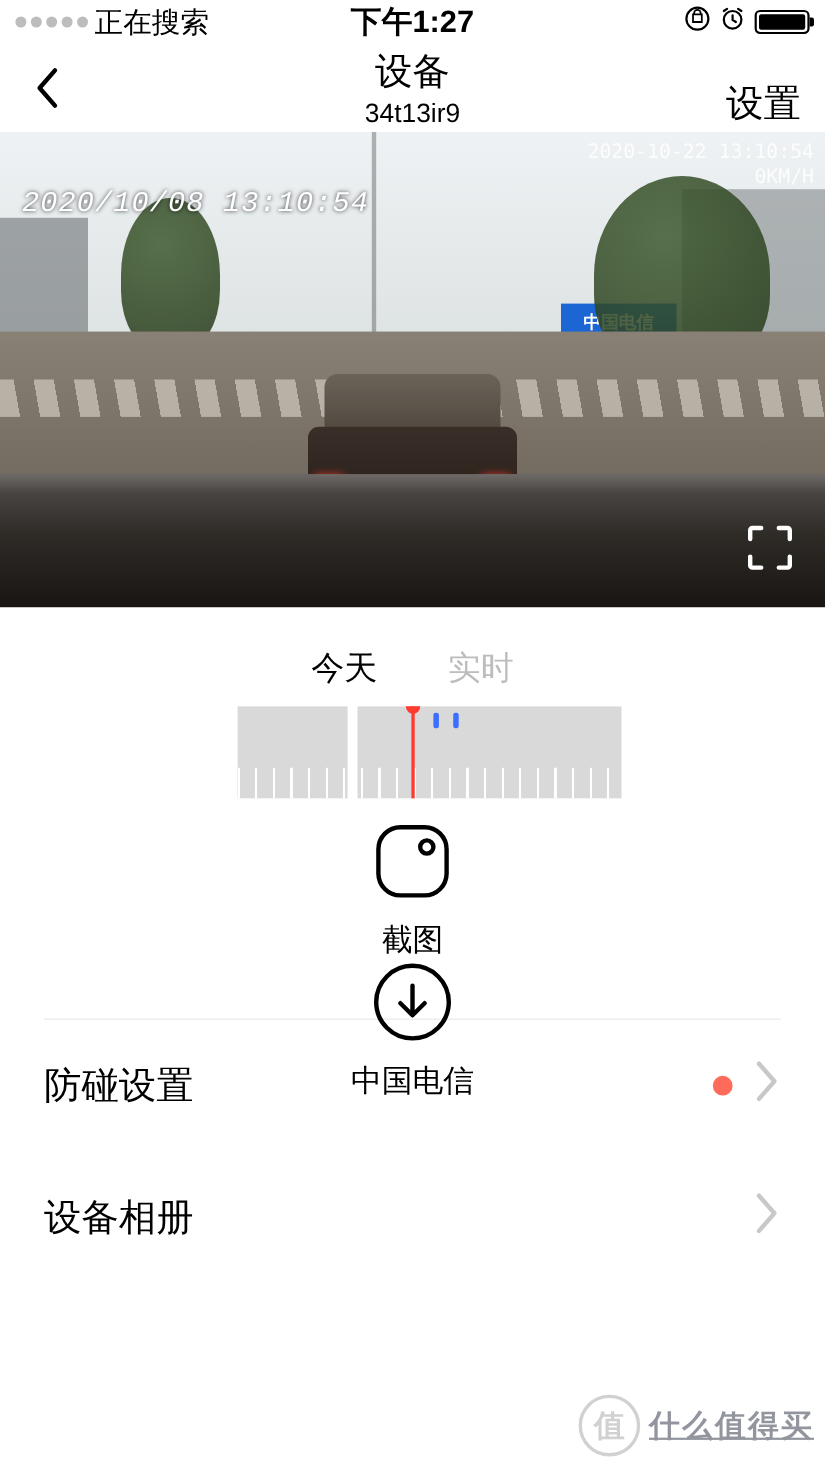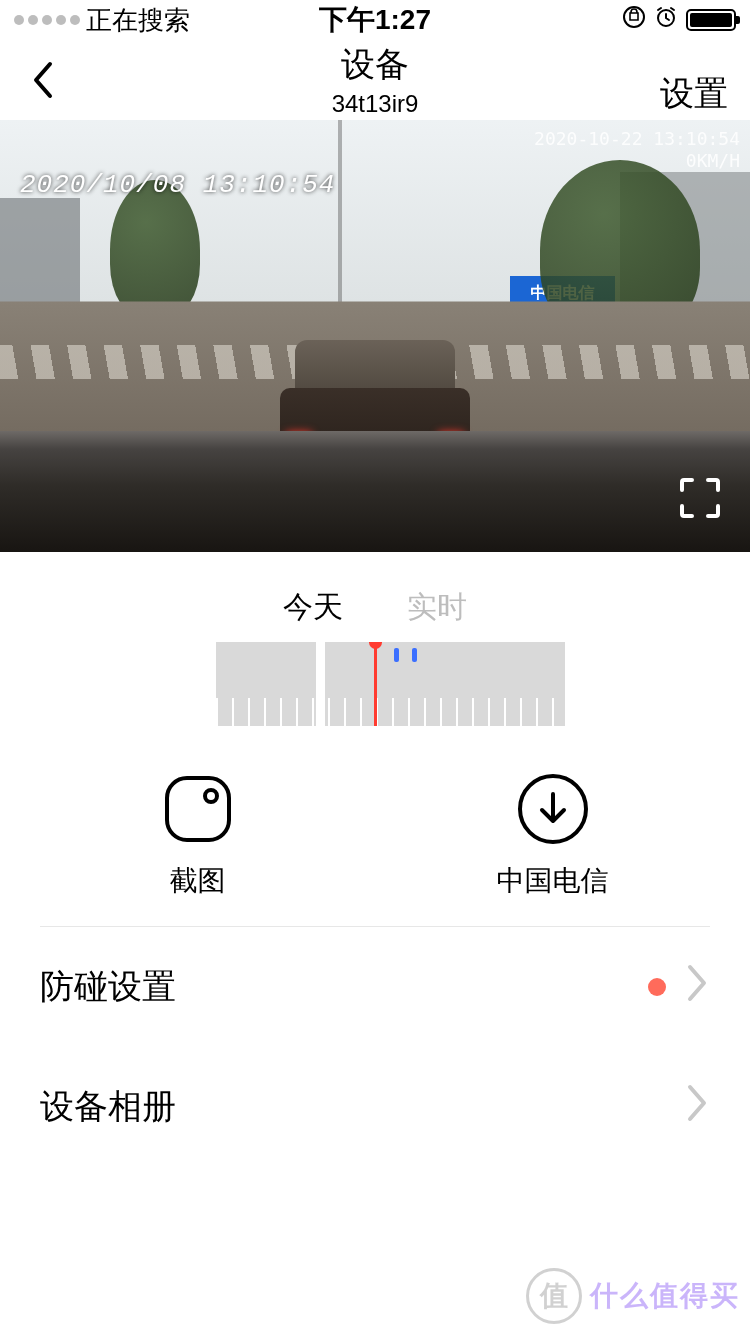--- a/index.html
+++ b/index.html
@@ -104,35 +104,35 @@
   .timeline-block { position:absolute; top:0; bottom:0; background:#d9d9d9;}
   .tb1 { left:216px; width:100px;} .tb2 { left:325px; width:240px;}
   .timeline-ticks { position:absolute; bottom:0; left:216px; right:185px; height:28px;
     background: repeating-linear-gradient(to right, #fff 0 2px, transparent 2px 16px);}
   .timeline-marker { position:absolute; top:0; bottom:0; left:374px; width:3px; background:#ff3b30;}
   .timeline-marker::before { content:""; position:absolute; top:-6px; left:-5px; width:13px; height:13px; background:#ff3b30; border-radius:50%;}
   .event-dot { position:absolute; top:6px; width:5px; height:14px; border-radius:2px;}
   .ed1 { left:394px; background:#3b6fff;} .ed2 { left:412px; background:#3b6fff;}
 
   
-  .actions { height:180px; display:flex; align-items:center; justify-content:space-around; padding:0 20px; margin-top:20px;}
+  .actions { height:180px; display:flex; align-items:center; justify-content:space-around; padding:0 20px; margin-top:20px;flex-direction:column;}
   .action { display:flex; flex-direction:column; align-items:center; gap:16px; width:300px;}
   .action-icon { width:74px; height:74px; display:flex; align-items:center; justify-content:center;}
   .action-label { font-size:28px; color:#000;}
   .divider { height:1px; background:#e7e7e7; margin:0 40px;}
   
   .menu-row { height:120px; display:flex; align-items:center; justify-content:space-between;
     padding:0 40px; font-size:34px;}
   .menu-right { display:flex; align-items:center; gap:18px;}
   .status-dot { width:18px; height:18px; border-radius:50%; background:#ff6b5b;}
   .chevron-right svg { width:26px; height:40px; }
   
   .watermark { position:absolute; bottom:10px; right:10px; display:flex; align-items:center; gap:8px; opacity:0.45;}
   .wm-badge { width:56px; height:56px; border-radius:50%; border:3px solid #9a9a9a; display:flex; align-items:center; justify-content:center; font-size:28px; color:#9a9a9a; font-weight:700;}
-  .wm-text { font-size:28px; color:#8b5cf6; font-weight:600; letter-spacing:2px;}
+  .wm-text { font-size:28px; color:#0f172a; font-weight:600; letter-spacing:2px;text-decoration:underline;}
 </style>
 </head>
 <body>
 
 <div class="status-bar">
   <div class="status-left">
     <div class="signal-dots">
       <div class="signal-dot"></div>
         <div class="signal-dot"></div>
         <div class="signal-dot"></div>

